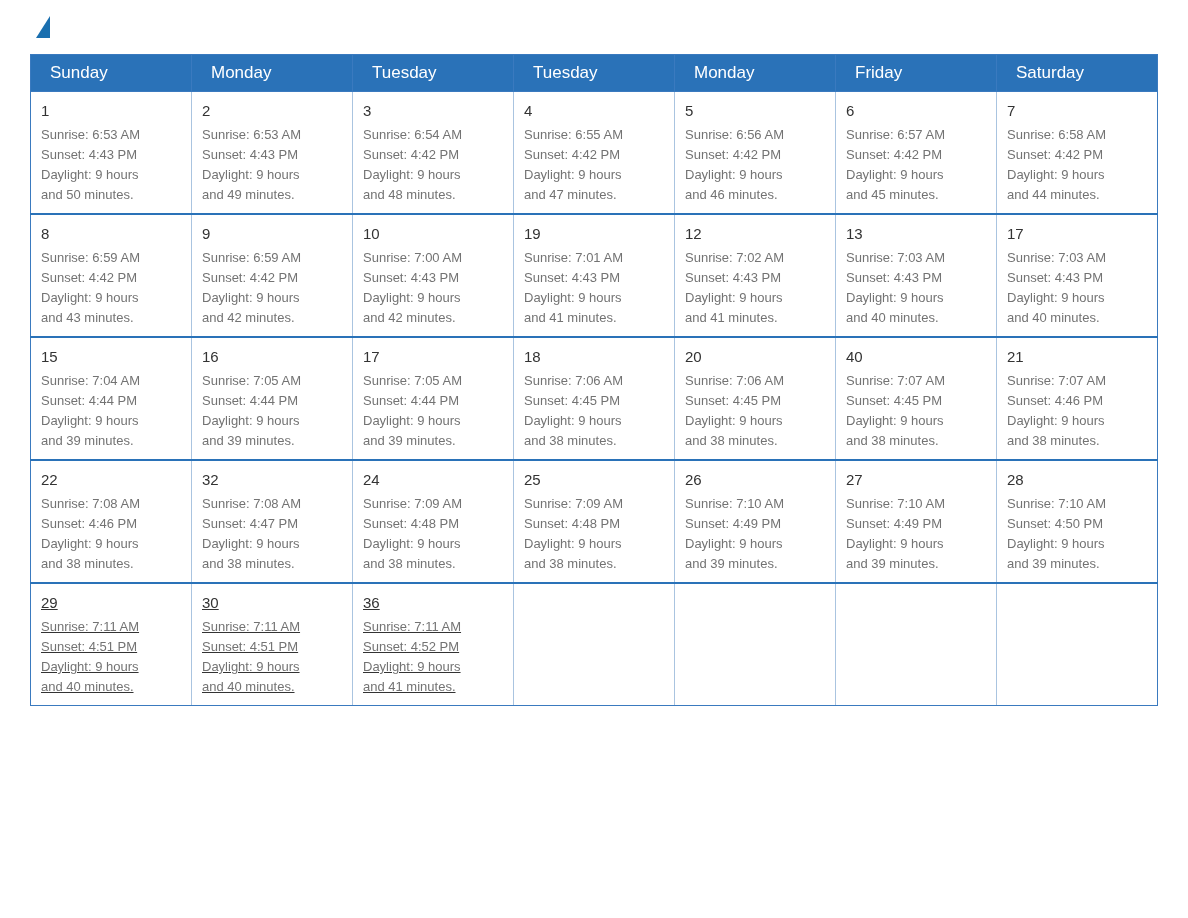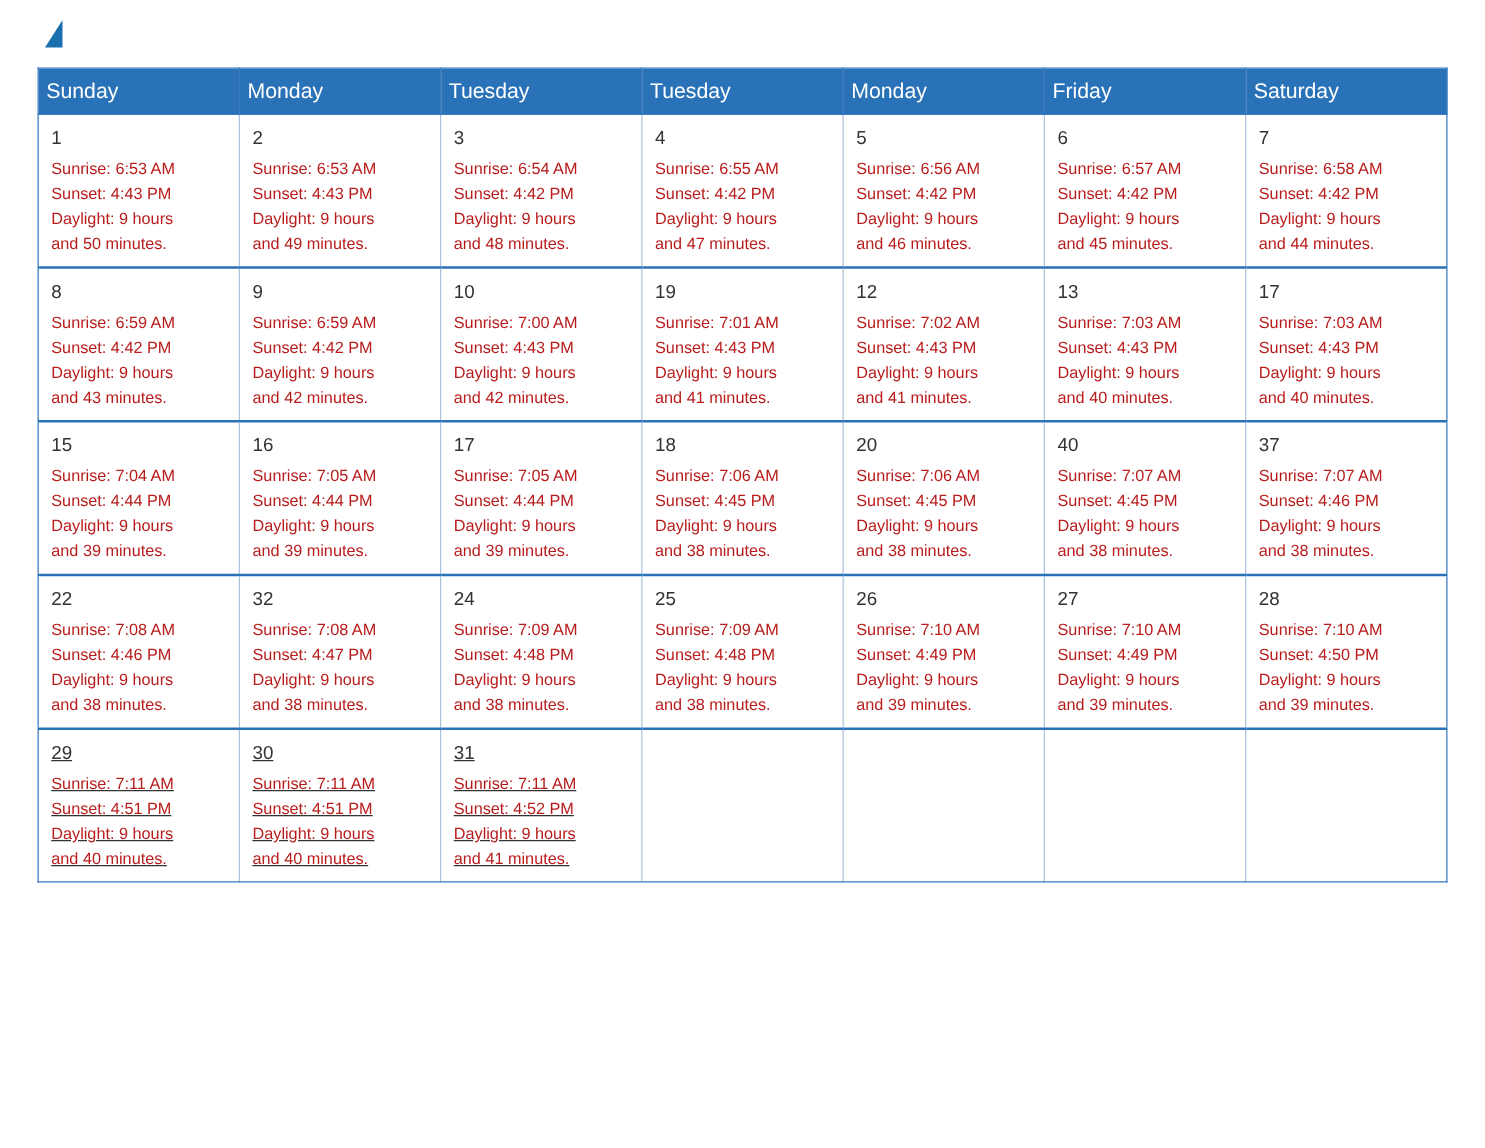--- a/index.html
+++ b/index.html
@@ -66,21 +66,21 @@
     .calendar-table {
       width: 100%;
       border-collapse: collapse;
       border: 1px solid #3a7abf;
     }
     .calendar-table th {
       background-color: #2a72b8;
       color: #ffffff;
       font-size: 17px;
       font-weight: normal;
-      padding: 8px 6px;
+      padding: 8px 19px;
       text-align: left;
       border: 1px solid #3a7abf;
     }
     .calendar-table td {
       vertical-align: top;
       padding: 8px 10px;
       border: 1px solid #aac4e0;
       width: calc(100% / 7);
       min-height: 100px;
       font-size: 13.5px;
@@ -97,21 +97,21 @@
       border-bottom: 1px solid #3a7abf;
       text-decoration: underline;
     }
     .day-number {
       font-size: 15px;
       font-weight: normal;
       margin-bottom: 2px;
     }
     .day-info {
       font-size: 13px;
-      color: #b91c1c;
+      color: #737373;
       line-height: 1.55;
     }
     .empty-cell {
       background: #fff;
     }
     .row-separator {
       border-top: 2px solid #2a72b8 !important;
     }
   </style>
 </head>
@@ -224,21 +224,21 @@
           </td>
           <td class="row-separator">
             <div class="day-number">20</div>
             <div class="day-info">Sunrise: 7:06 AM<br>Sunset: 4:45 PM<br>Daylight: 9 hours<br>and 38 minutes.</div>
           </td>
           <td class="row-separator">
             <div class="day-number">40</div>
             <div class="day-info">Sunrise: 7:07 AM<br>Sunset: 4:45 PM<br>Daylight: 9 hours<br>and 38 minutes.</div>
           </td>
           <td class="row-separator">
-            <div class="day-number">37</div>
+            <div class="day-number">21</div>
             <div class="day-info">Sunrise: 7:07 AM<br>Sunset: 4:46 PM<br>Daylight: 9 hours<br>and 38 minutes.</div>
           </td>
         </tr>
         <tr>
           <td class="row-separator">
             <div class="day-number">22</div>
             <div class="day-info">Sunrise: 7:08 AM<br>Sunset: 4:46 PM<br>Daylight: 9 hours<br>and 38 minutes.</div>
           </td>
           <td class="row-separator">
             <div class="day-number">32</div>
@@ -268,21 +268,21 @@
         <tr>
           <td class="row-separator">
             <div class="day-number">29</div>
             <div class="day-info">Sunrise: 7:11 AM<br>Sunset: 4:51 PM<br>Daylight: 9 hours<br>and 40 minutes.</div>
           </td>
           <td class="row-separator">
             <div class="day-number">30</div>
             <div class="day-info">Sunrise: 7:11 AM<br>Sunset: 4:51 PM<br>Daylight: 9 hours<br>and 40 minutes.</div>
           </td>
           <td class="row-separator">
-            <div class="day-number">31</div>
+            <div class="day-number">36</div>
             <div class="day-info">Sunrise: 7:11 AM<br>Sunset: 4:52 PM<br>Daylight: 9 hours<br>and 41 minutes.</div>
           </td>
           <td class="row-separator empty-cell"></td>
           <td class="row-separator empty-cell"></td>
           <td class="row-separator empty-cell"></td>
           <td class="row-separator empty-cell"></td>
         </tr>
       </tbody>
   </table>
 </div>

